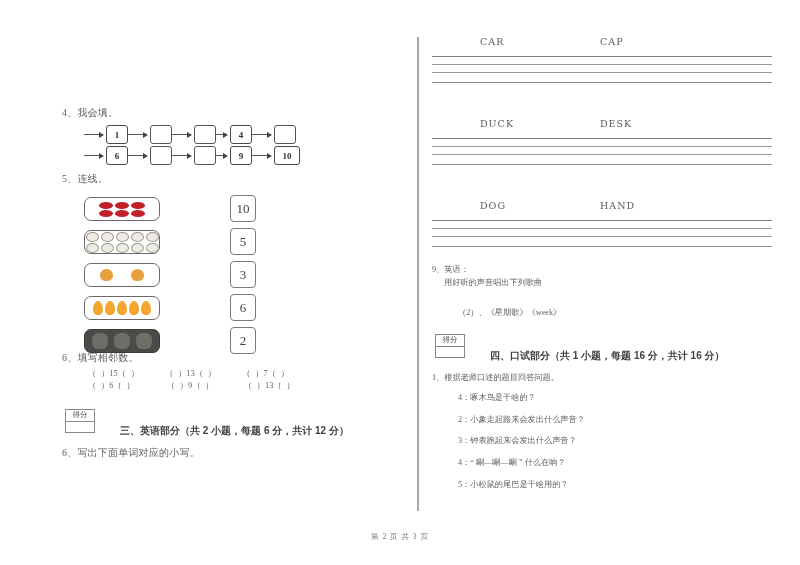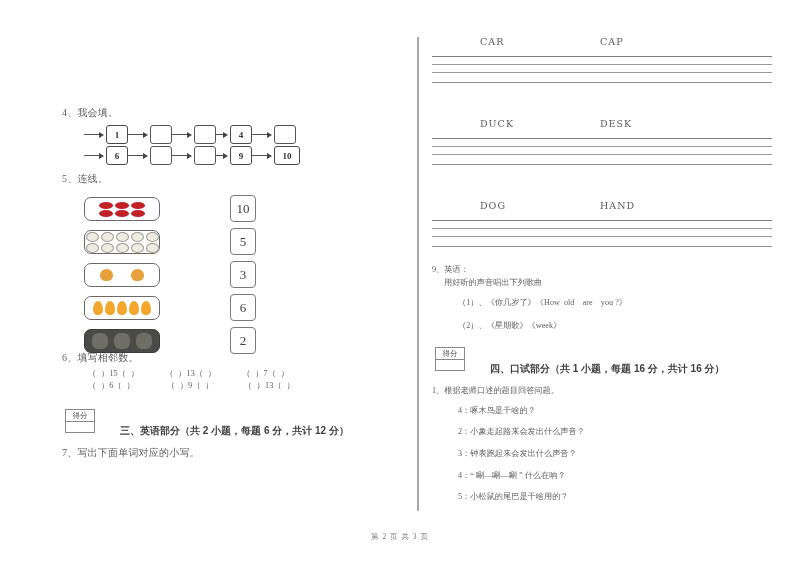--- a/index.html
+++ b/index.html
@@ -170,20 +170,21 @@
     box-sizing: border-box;
   }
   .score-box .lbl {
     display: block;
     height: 11px;
     line-height: 11px;
     text-align: center;
     font-size: 7.5px;
     color: #4d4d4d;
     border-bottom: 1px solid #8a8a8a;
+    font-family: Liberation Mono, monospace;
   }
   .section-title {
     position: absolute;
     left: 58px;
     top: 15px;
     font-size: 10px;
     font-weight: bold;
     color: #3f3f3f;
     font-family: "Liberation Sans", sans-serif;
     white-space: nowrap;
@@ -356,21 +357,21 @@
 
     <div class="q-text indent2"><span>（  ）6（  ）</span><span style="display:inline-block;width:32px"></span><span>（  ）9（  ）</span><span style="display:inline-block;width:30px"></span><span>（  ）13（  ）</span></div>
 
     <div class="score-wrap">
       <div class="score-box">
         <span class="lbl">得分</span>
       </div>
       <div class="section-title">三、英语部分（共 2 小题，每题 6 分，共计 12 分）</div>
     </div>
 
-    <div class="q-num" style="margin-top:7px">7、写出下面单词对应的小写。</div>
+    <div class="q-num" style="margin-top:7px">6、写出下面单词对应的小写。</div>
   </div>
 
   <div class="col-right">
 
     <div class="word-row">
       <span class="word w1">CAR</span>
       <span class="word w2">CAP</span>
     </div>
     <div class="fourline">
       <i></i>
@@ -404,21 +405,20 @@
         <i></i>
         <i></i>
     </div>
 
     <div style="height:8px"></div>
 
     <div class="sub-line">9、英语：</div>
     <div class="sub-line indent1">用好听的声音唱出下列歌曲</div>
 
     <div style="height:8px"></div>
-    <div class="sub-line indent2">（1）、《你几岁了》《How  old    are    you ?》</div>
     <div style="height:10px"></div>
     <div class="sub-line indent2">（2）、《星期歌》《week》</div>
 
     <div class="score-wrap" style="margin-top:14px">
       <div class="score-box">
         <span class="lbl">得分</span>
       </div>
       <div class="section-title">四、口试部分（共 1 小题，每题 16 分，共计 16 分）</div>
     </div>
 

